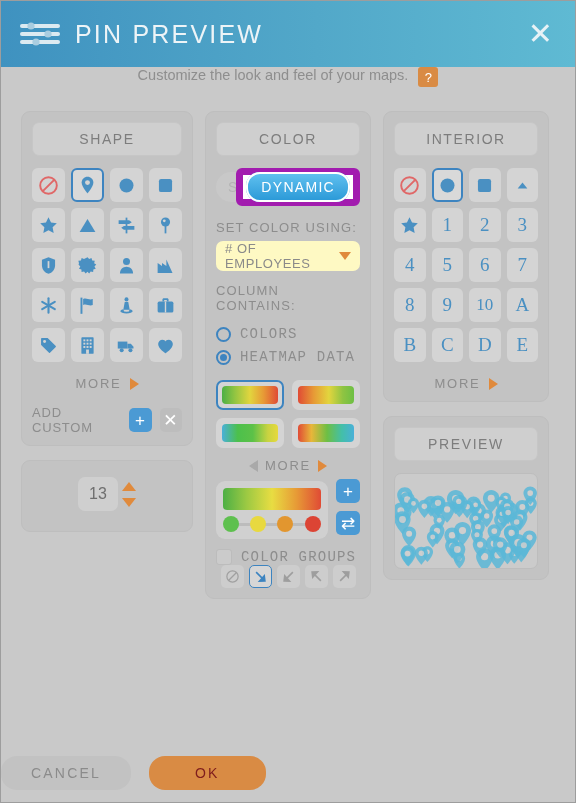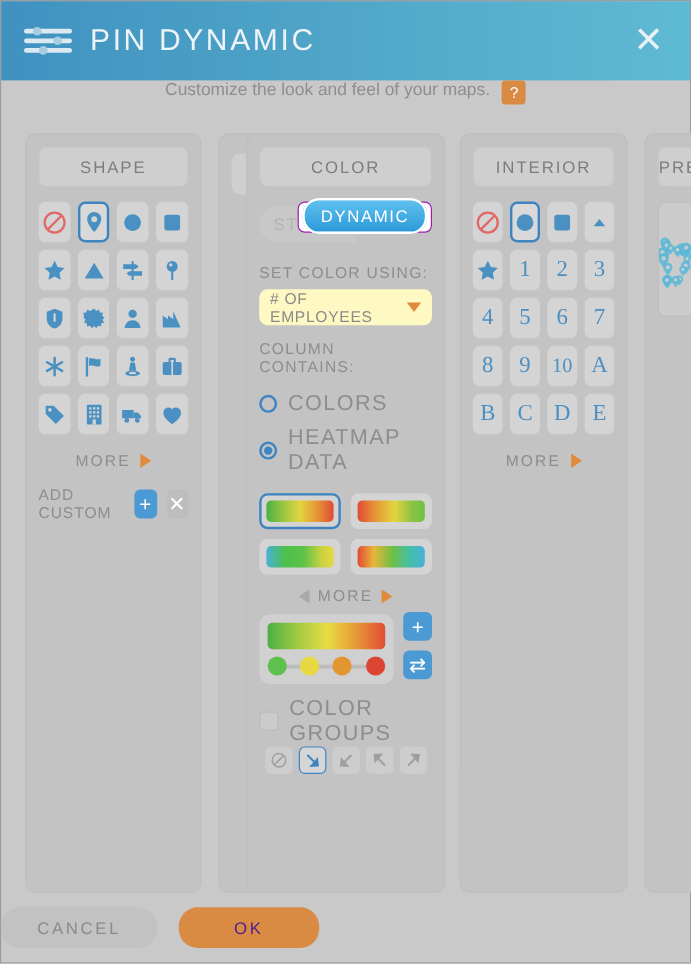--- a/index.html
+++ b/index.html
@@ -43,21 +43,21 @@
   .help-badge {
     width: 20px; height: 20px; background: #d98b44; color: #fff;
     border-radius: 3px; font-size: 13px; display: flex;
     align-items: center; justify-content: center; cursor: pointer;
   }
   
   .content {
     flex: 1 1 auto; display: flex; gap: 12px;
     padding: 0 20px;
   }
-  .col { display: flex; flex-direction: row; gap: 14px; }
+  .col { display: flex; flex-direction: column; gap: 14px; }
   .col-left  { width: 172px; }
   .col-mid   { width: 166px; }
   .col-right { width: 166px; }
 
   .panel {
     background: #c3c3c3; border-radius: 9px; padding: 10px;
     border: 1px solid #bebebe;
   }
   .panel-header {
     background: #cfcfcf; border-radius: 7px; height: 34px;
@@ -130,21 +130,21 @@
   .cluster-label { color: #8d8d8d; font-size: 13.5px; letter-spacing: 1.3px; }
   
   .seg-row { display: flex; align-items: center; position: relative; height: 38px; margin-bottom: 10px; }
   .seg-static {
     flex: 0 0 auto; padding: 7px 12px; color: #b4b4b4;
     font-size: 14px; letter-spacing: 1.4px; background: #c8c8c8;
     border-radius: 16px 0 0 16px; cursor: pointer;
   }
   .dynamic-wrap {
     position: absolute; right: 0; top: 0;
-    border: 1px solid #a21caf; background: #ffffff;
+    border: 7px solid #a21caf; background: #ffffff;
     border-radius: 6px; padding: 3px;
   }
   .seg-dynamic {
     background: linear-gradient(180deg, #5fc0ef 0%, #2c9ad8 100%);
     color: #ffffff; font-size: 14px; letter-spacing: 1.3px;
     padding: 5px 13px; border-radius: 14px; cursor: pointer;
     border: 2px solid #ffffff;
   }
   .section-label {
     color: #8d8d8d; font-size: 13px; letter-spacing: 1.1px;
@@ -167,21 +167,21 @@
   .radio {
     width: 15px; height: 15px; border-radius: 50%;
     border: 2px solid #3d84c0; background: transparent;
     display: flex; align-items: center; justify-content: center;
     flex: 0 0 auto;
   }
   .radio.on::after {
     content: ""; width: 7px; height: 7px; border-radius: 50%;
     background: #3d84c0;
   }
-  .radio-label { color: #8d8d8d; font-size: 18px; letter-spacing: 1.2px; }
+  .radio-label { color: #8d8d8d; font-size: 14px; letter-spacing: 1.2px; font-family: Liberation Mono, monospace; }
   
   .grad-grid { display: grid; grid-template-columns: 1fr 1fr; gap: 8px; margin-top: 8px; }
   .grad-cell {
     height: 30px; border-radius: 7px; background: #d4d4d4;
     padding: 4px; cursor: pointer; border: 2px solid transparent;
   }
   .grad-cell.selected { border-color: #3d84c0; }
   .grad-inner { width: 100%; height: 100%; border-radius: 4px; }
   
   .colorbar-box {
@@ -230,21 +230,21 @@
   }
   .btn {
     border: none; cursor: pointer; border-radius: 16px;
     font-size: 14px; letter-spacing: 2.2px;
     font-family: "Liberation Sans", sans-serif;
   }
   .btn-cancel {
     background: #c2c2c2; color: #8b8b8b; padding: 9px 30px;
   }
   .btn-ok {
-    background: #d98b44; color: #4c1d95; padding: 9px 46px;
+    background: #d98b44; color: #7f1d1d; padding: 9px 46px;
   }
 </style>
 </head>
 <body>
 
 <div class="window">
 
   <div class="titlebar">
     <span class="sliders-icon">
       <svg width="42" height="30" viewBox="0 0 42 30">
@@ -253,21 +253,21 @@
           <line x1="3" y1="15" x2="39" y2="15"></line>
           <line x1="3" y1="23" x2="39" y2="23"></line>
         </g>
         <g fill="#a9cde0">
           <circle cx="12" cy="7" r="3.6"></circle>
           <circle cx="29" cy="15" r="3.6"></circle>
           <circle cx="17" cy="23" r="3.6"></circle>
         </g>
       </svg>
     </span>
-    <span class="title-text">PIN DYNAMIC</span>
+    <span class="title-text">PIN PREVIEW</span>
     <span class="close-btn">✕</span>
   </div>
 
   <div class="subtitle-bar">
     <span class="subtitle-text">Customize the look and feel of your maps.</span>
     <span class="help-badge">?</span>
   </div>
 
   <div class="content">
 

